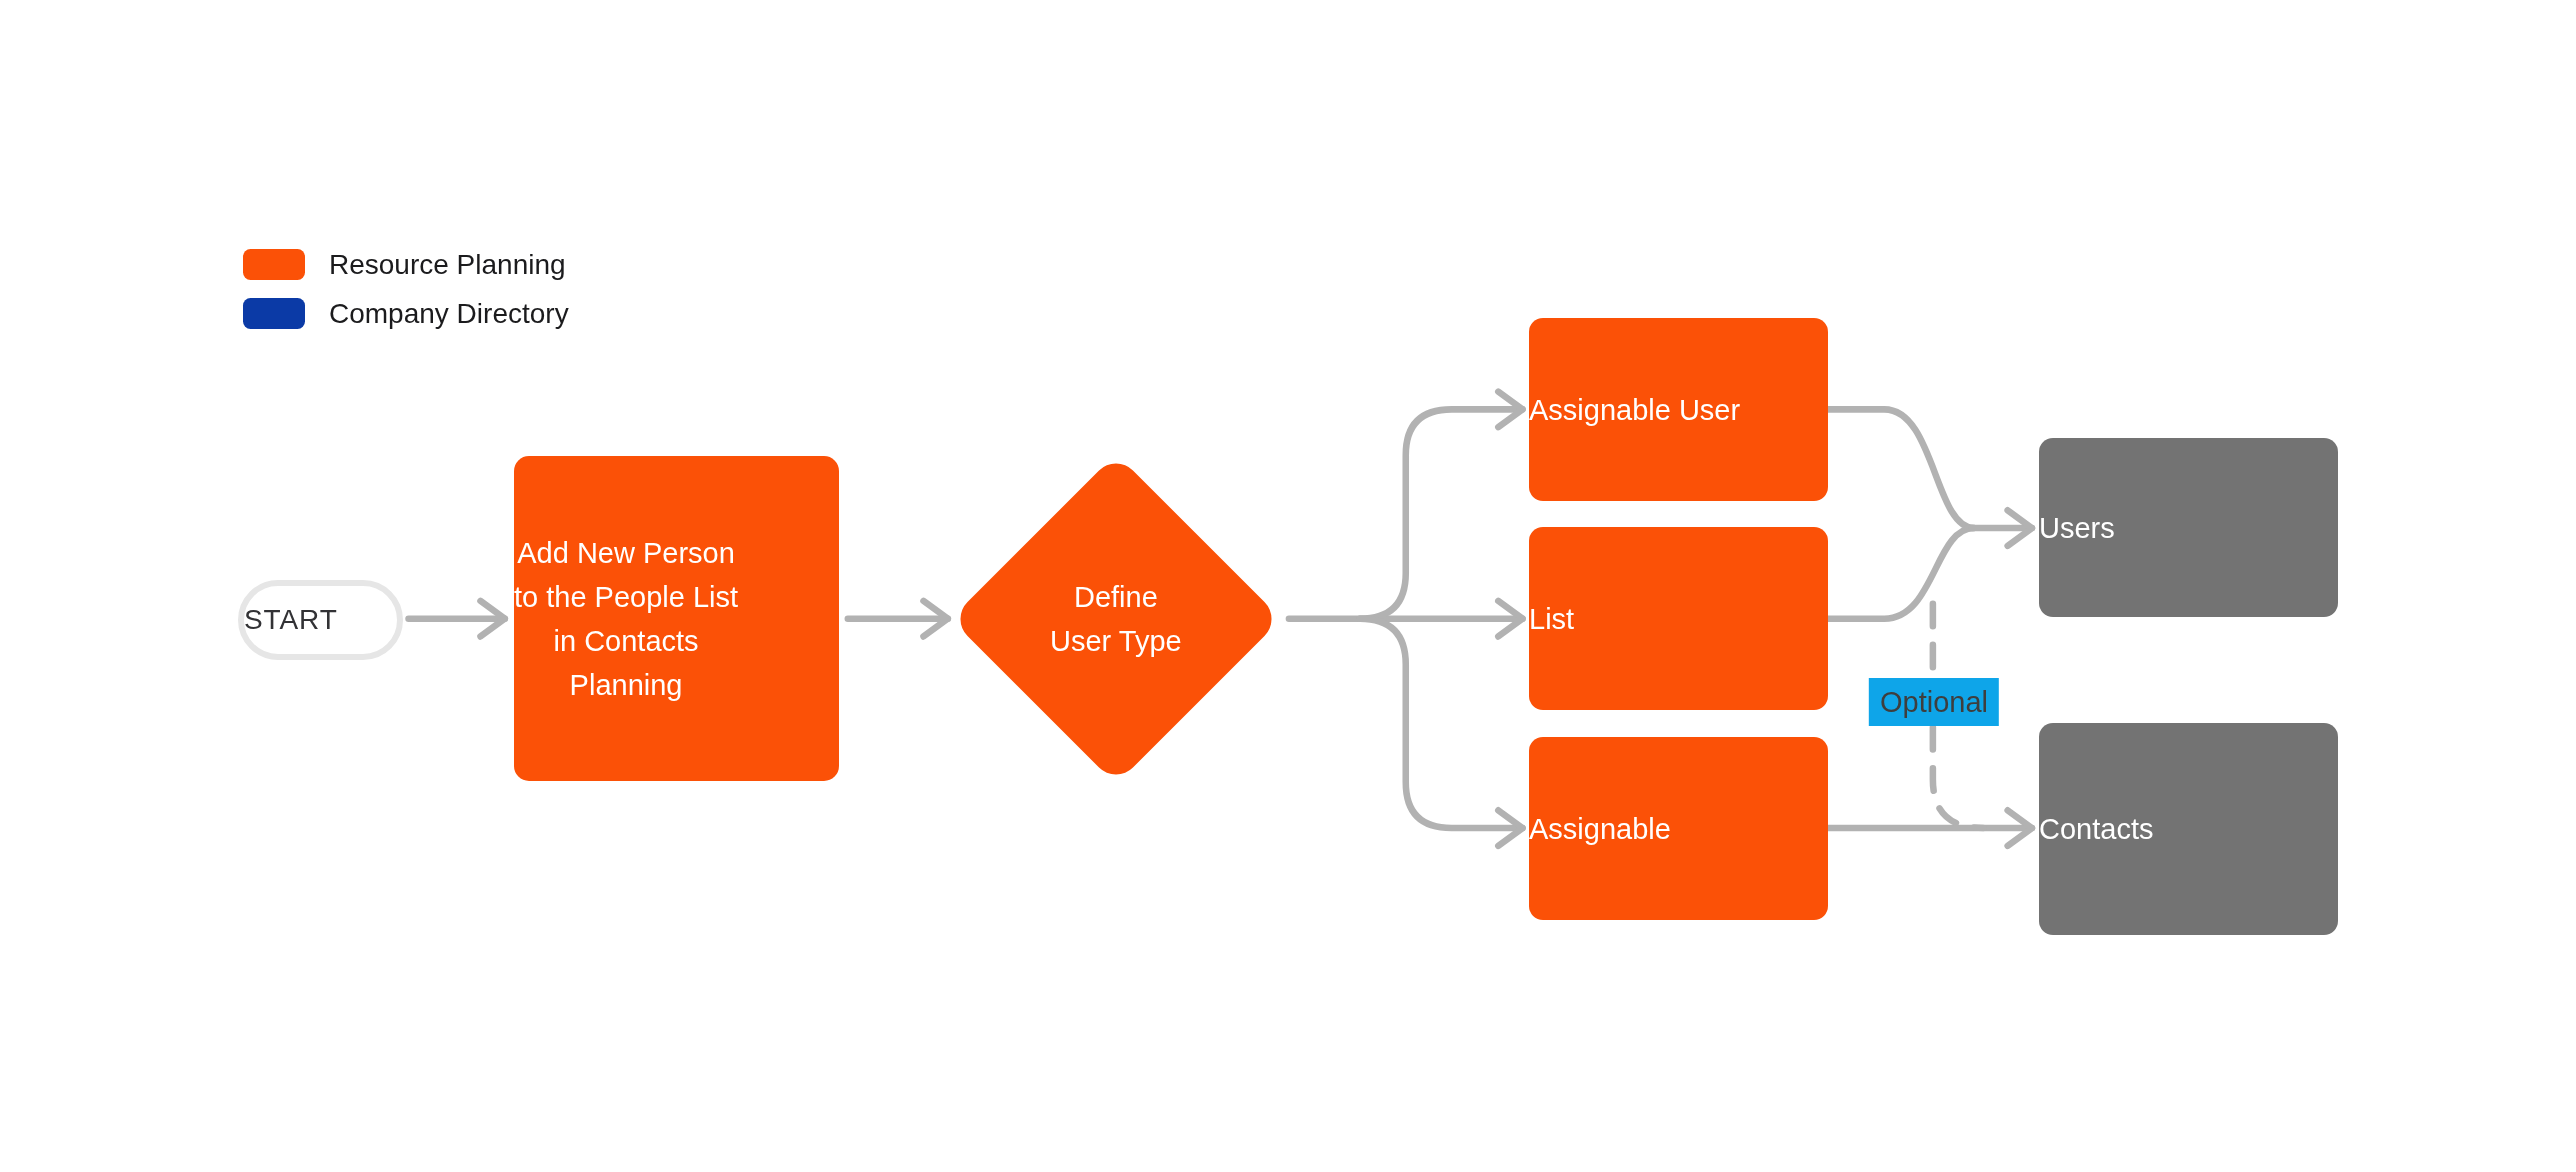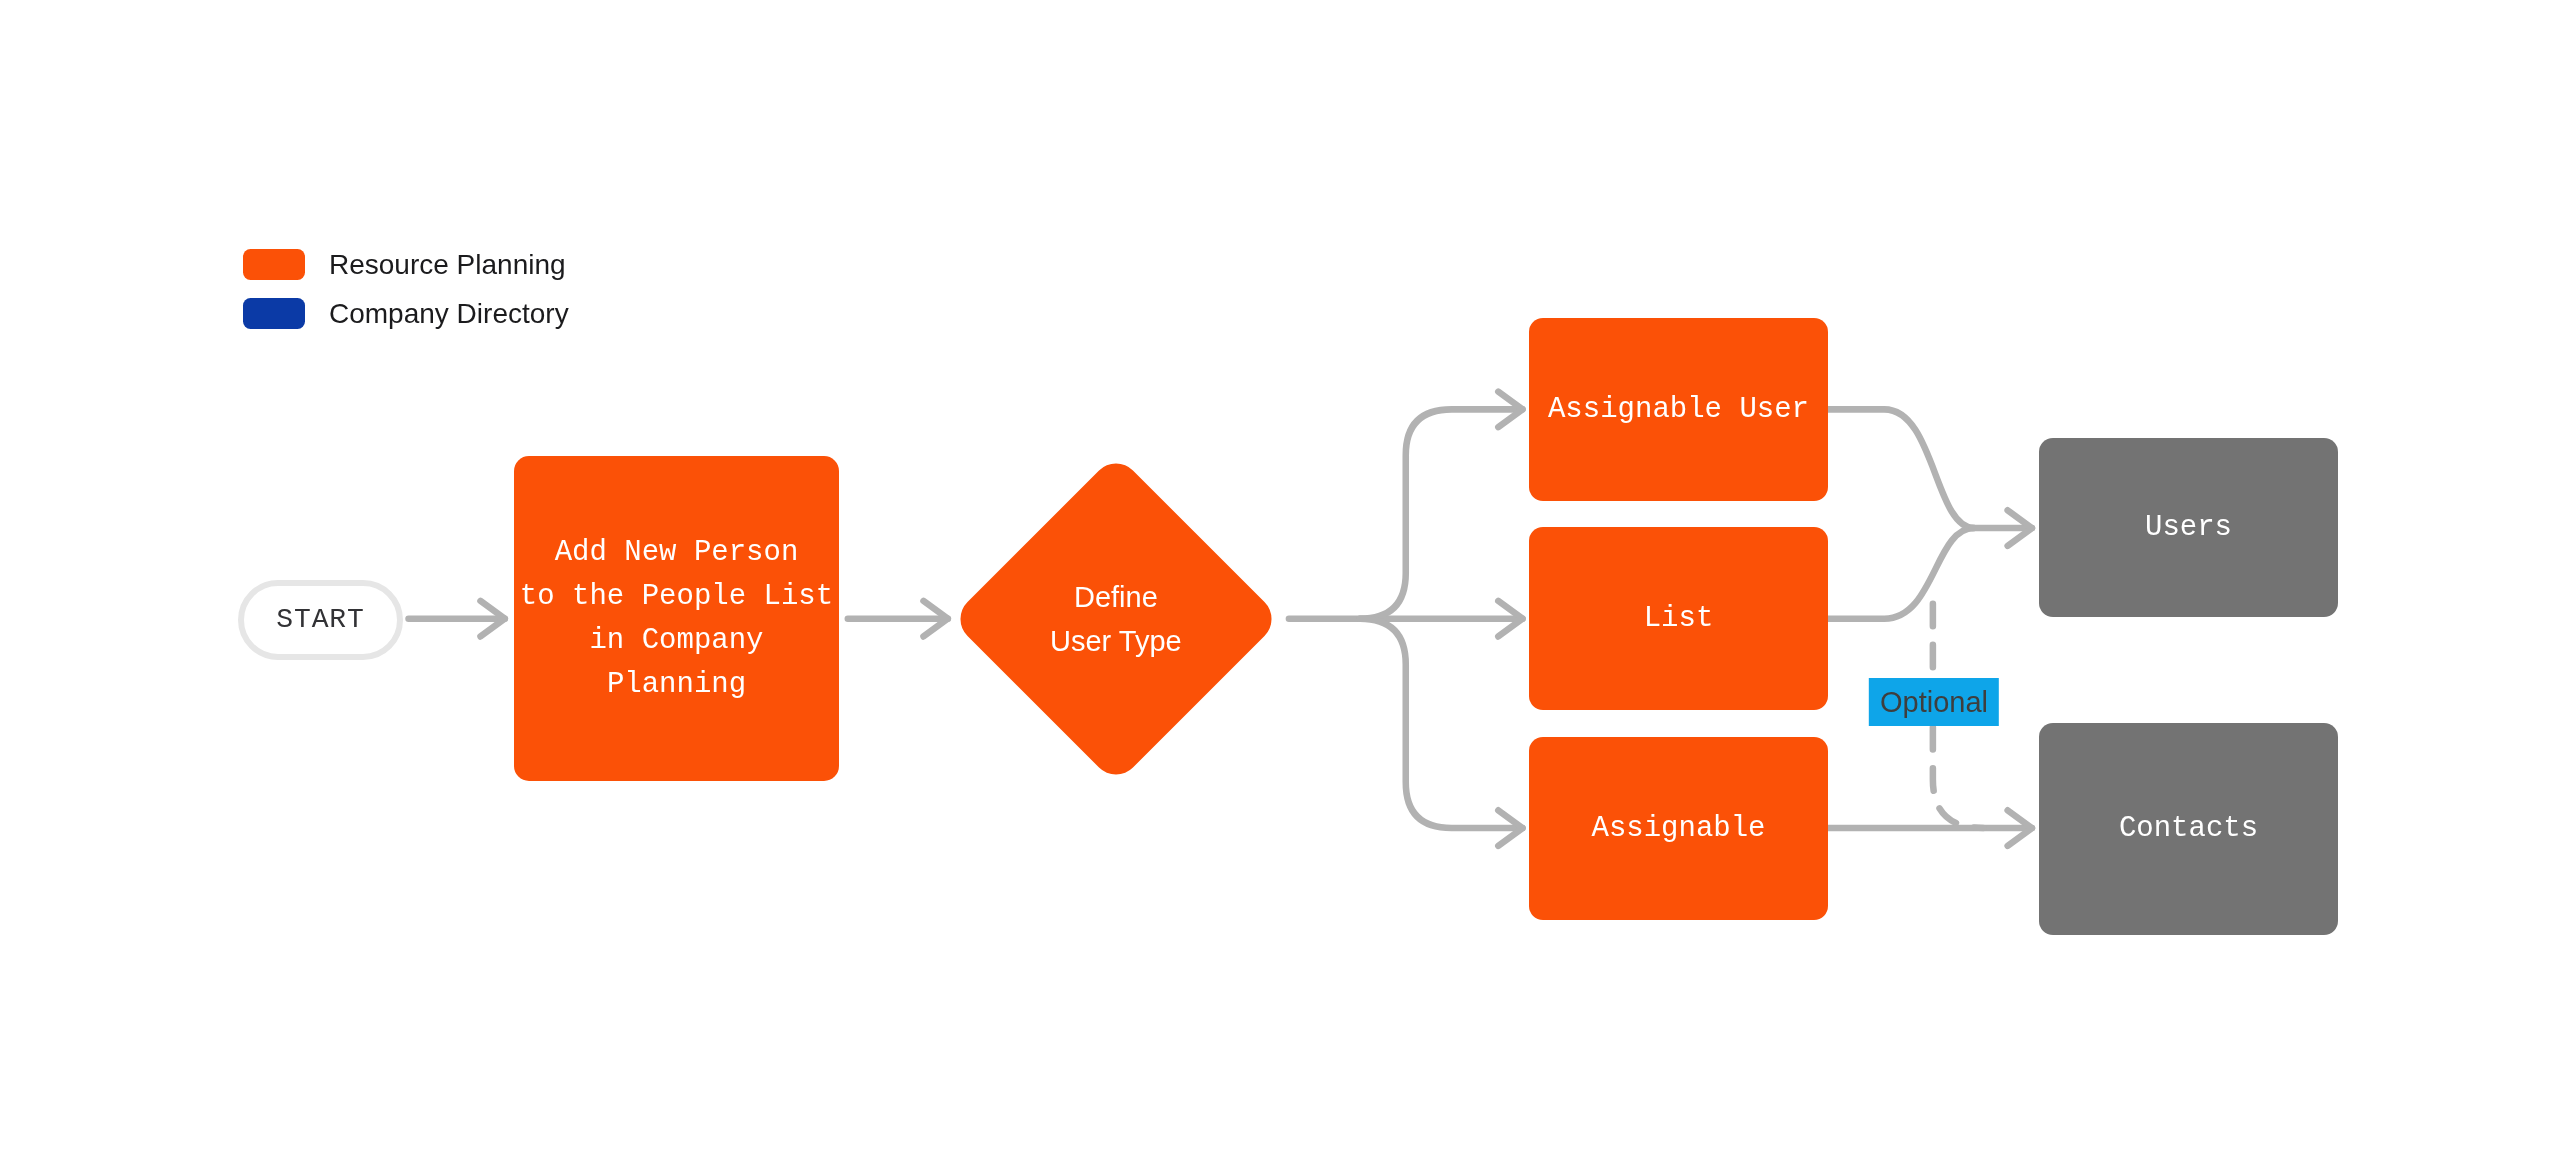--- a/index.html
+++ b/index.html
@@ -20,23 +20,23 @@
   .swatch.blue   { background: #0B3AA6; }
   .legend-text { margin-left: 24px; font-size: 28px; color: #1b1b1d; white-space: nowrap; }
 
   
   svg.wires { position: absolute; left: 0; top: 0; width: 2576px; height: 1172px; }
   .wire { fill: none; stroke: #B2B2B2; stroke-width: 7; stroke-linecap: round; }
   .wire.dashed { stroke-dasharray: 24 20; }
 
   
   .node {
-    position: absolute; display: flex; align-items: center; justify-content: center;
+    position: absolute; display: flex; align-items: center; 
     text-align: center; color: #ffffff; font-size: 29px; line-height: 44px;
-    border-radius: 14px; box-sizing: border-box; font-family: Liberation Mono, monospace;
+    border-radius: 14px; box-sizing: border-box;
   }
   .node.orange { background: #FB5107; }
   .node.blue   { background: #737373; }
 
   .node.start {
     left: 238px; top: 580px; width: 165px; height: 80px;
     background: #ffffff; border: 6.5px solid #E6E6E6; border-radius: 43px;
     color: #323235; font-size: 28px; font-weight: 500; letter-spacing: 0.9px;
   }
 
@@ -98,21 +98,21 @@
   </svg>
 
   <div class="node start">
     <span>START</span>
   </div>
 
   <div class="node orange process-lg">
     <div>
       <div>Add New Person</div>
       <div>to the People List</div>
-      <div>in Company</div>
+      <div>in Contacts</div>
       <div>Planning</div>
     </div>
   </div>
 
   <div class="diamond">
     <div class="diamond-label">
       <div>Define</div>
       <div>User Type</div>
     </div>
   </div>

